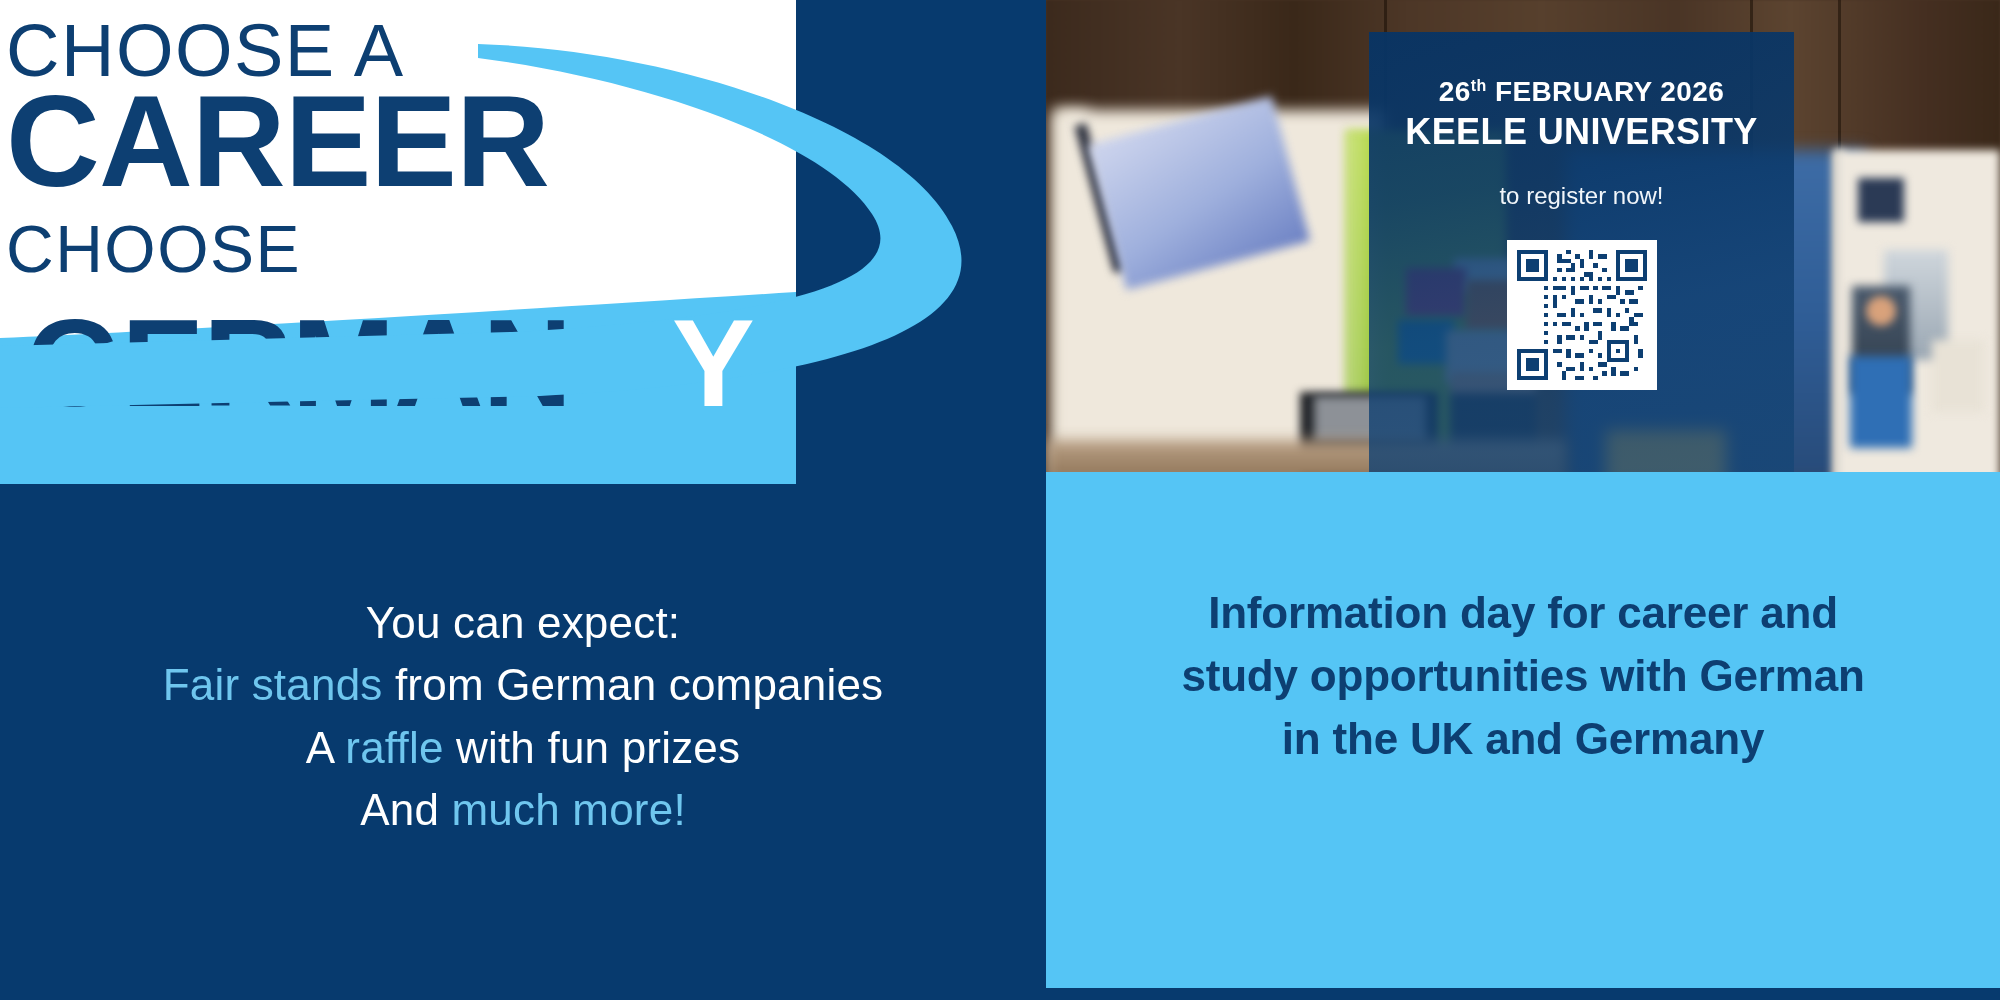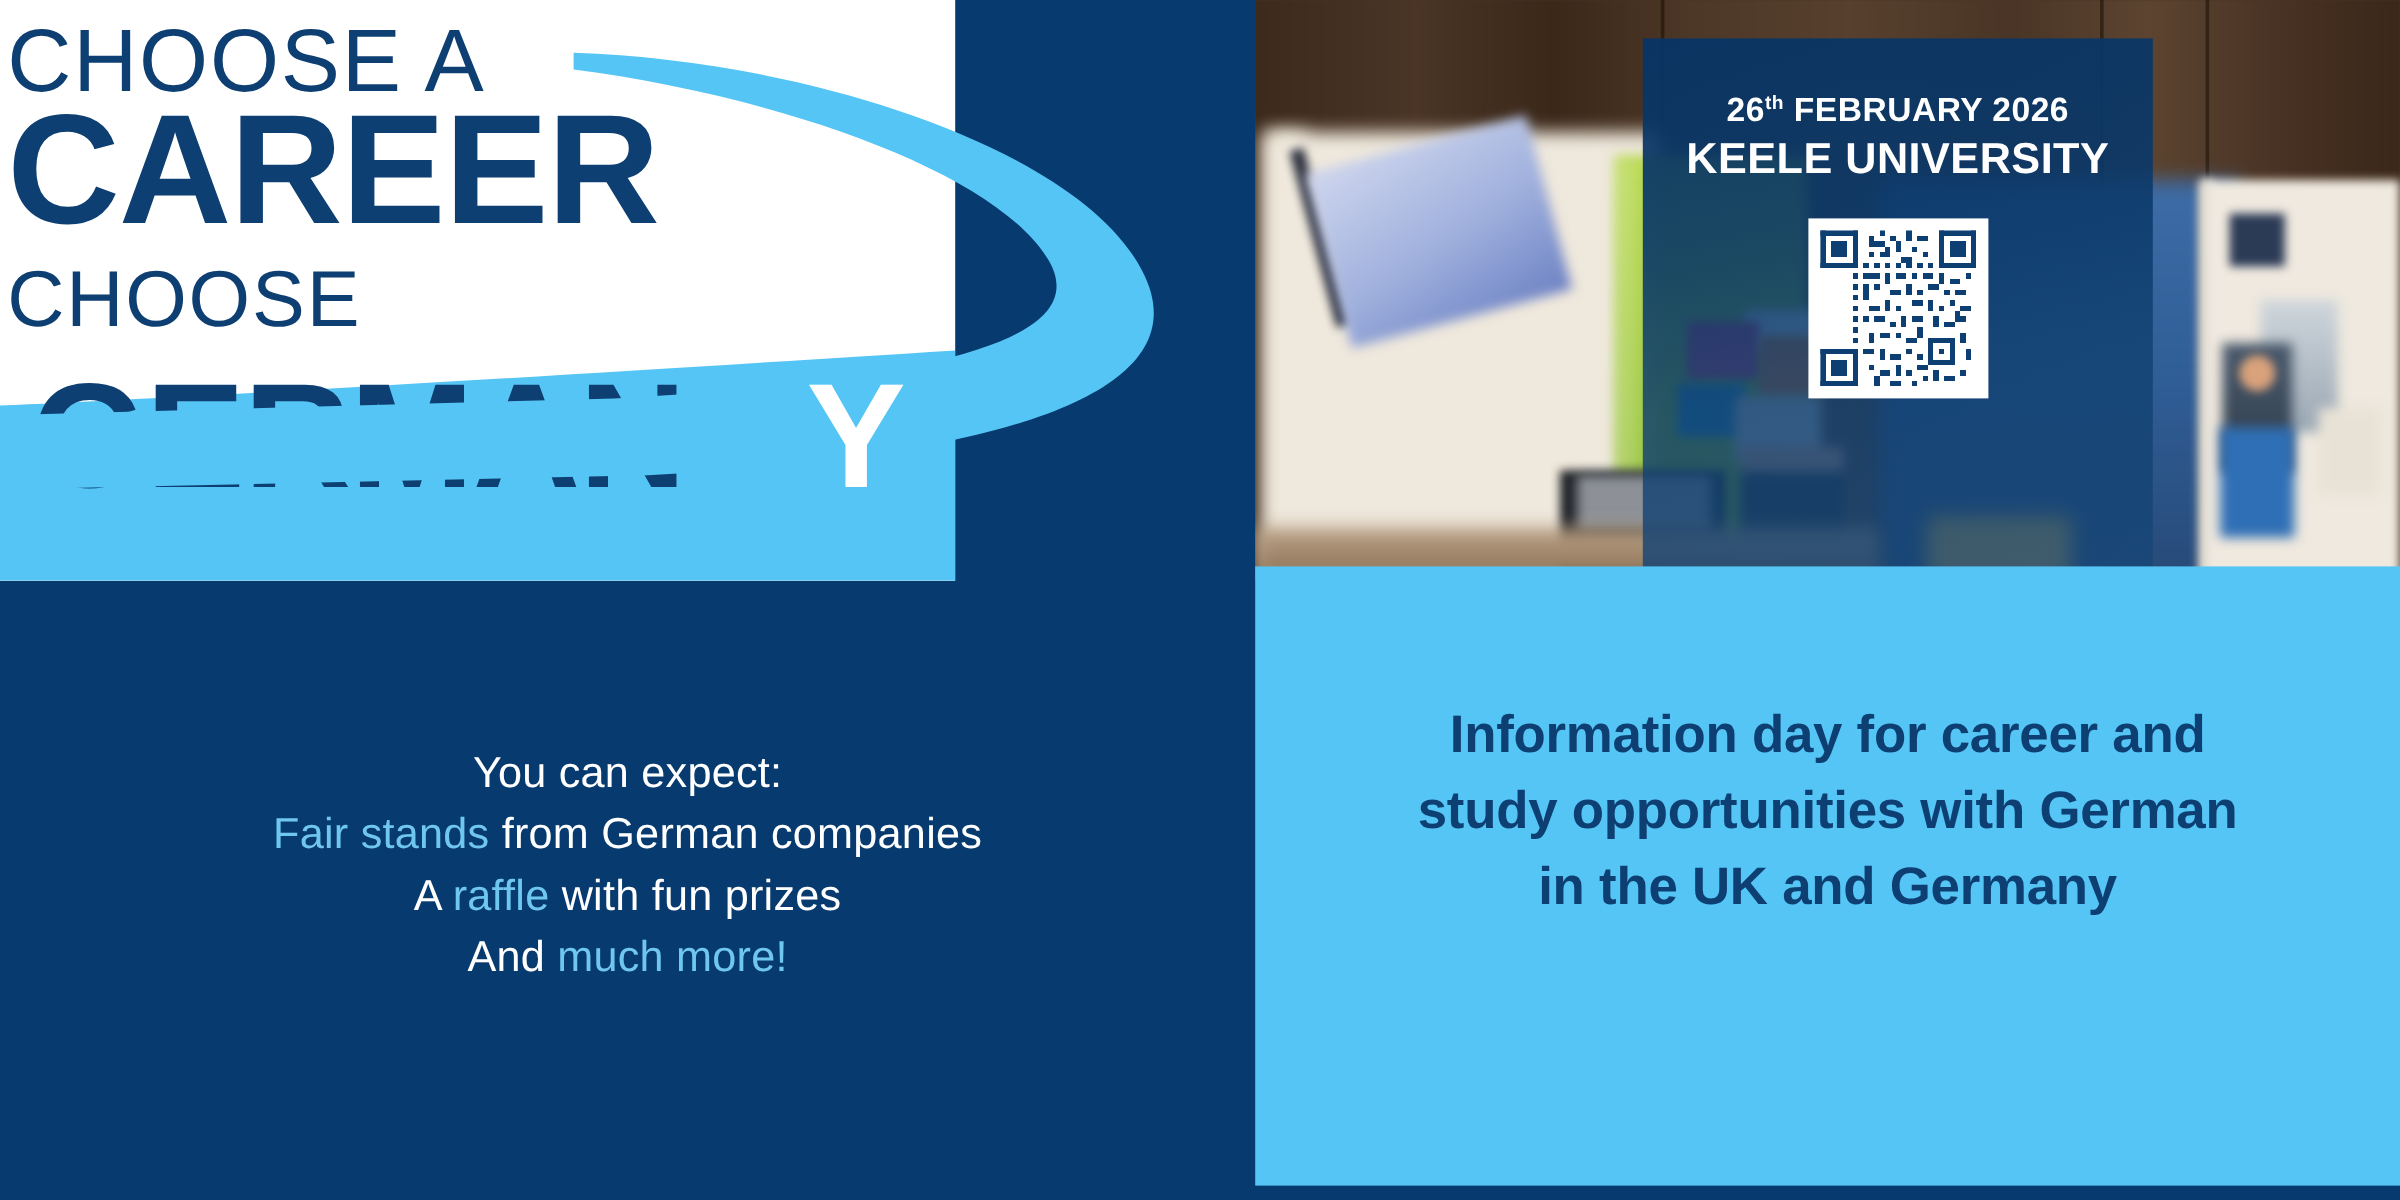--- a/index.html
+++ b/index.html
@@ -15,23 +15,23 @@
 
   
   .logo-card{position:absolute;left:0;top:0;width:796px;height:484px;background:#ffffff;overflow:hidden;}
   .logo-svg{position:absolute;left:0;top:0;}
 
   
   .swoosh-layer{position:absolute;left:0;top:0;width:1046px;height:484px;pointer-events:none;}
 
   
   .expect-block{
-    position:absolute;left:0;top:618px;width:1046px;
+    position:absolute;left:0;top:592px;width:1046px;
     text-align:center;color:#ffffff;
-    font-size:36px;line-height:1.42;font-weight:300;
+    font-size:44px;line-height:1.42;font-weight:300;
     letter-spacing:.2px;
   }
   .expect-block .line{white-space:nowrap;}
   .hl{color:#6FC6EE;}
 
   
   .right-col{position:absolute;left:1046px;top:0;width:954px;height:1000px;}
 
   
   .photo{position:absolute;left:0;top:0;width:954px;height:484px;overflow:hidden;background:#4a3426;}
@@ -182,20 +182,21 @@
       <div class="ph rp-p1"></div>
       <div class="ph rp-p2"></div>
       <div class="ph rp-head"></div>
       <div class="ph rp-bag"></div>
       <div class="ph rp-tote"></div>
 
       <div class="info-card">
         <div class="card-date"><span>26</span><sup>th</sup> <span>FEBRUARY 2026</span></div>
         <div class="card-venue">KEELE UNIVERSITY</div>
         <div class="card-note">
+          <div>to register now!</div>
         </div>
         <div class="qr-wrap">
           <svg class="qr" viewBox="0 0 29 29" shape-rendering="crispEdges">
             <rect width="29" height="29" fill="#ffffff"></rect>
             <g fill="#0D3F72">
 
               <rect x="0" y="0" width="7" height="1"></rect>
                 <rect x="0" y="6" width="7" height="1"></rect>
               <rect x="0" y="0" width="1" height="7"></rect>
                 <rect x="6" y="0" width="1" height="7"></rect>

